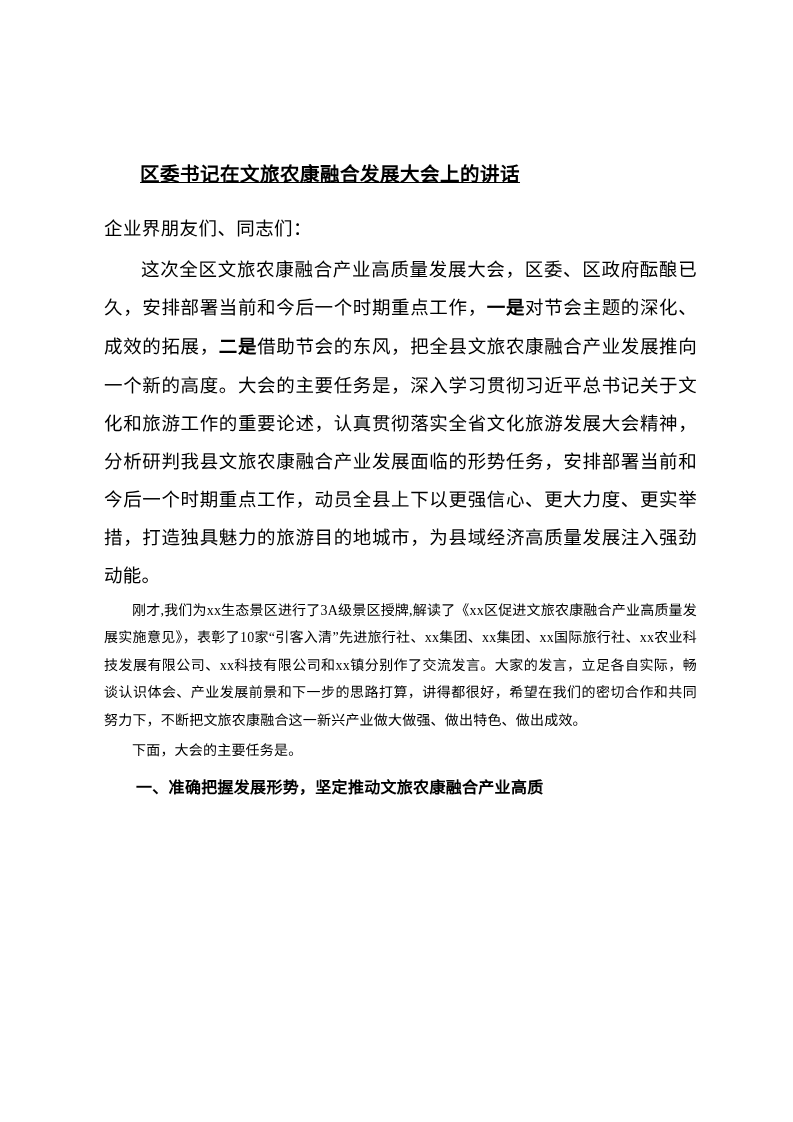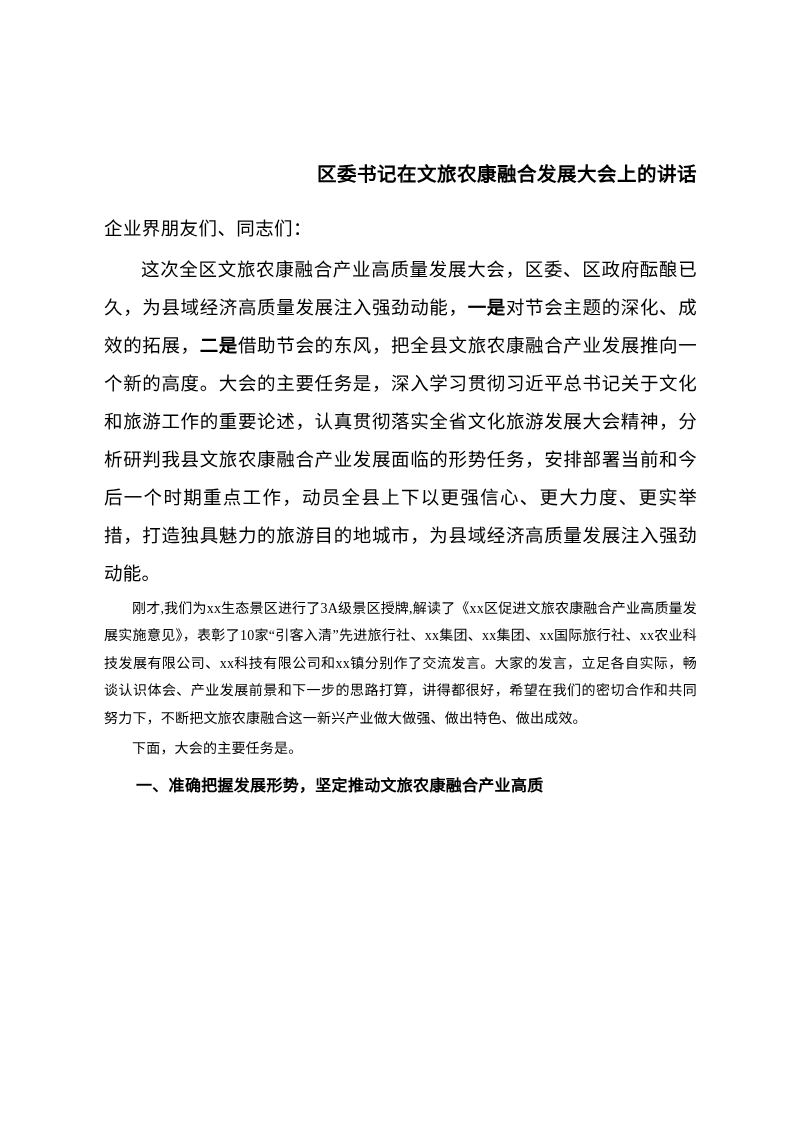--- a/index.html
+++ b/index.html
@@ -21,23 +21,24 @@
     height: 1122px;
     box-sizing: border-box;
     padding: 160px 96px 60px 104px;
     background: #ffffff;
   }
   .doc-title {
     font-family: "DejaVu Sans", "Liberation Sans", sans-serif;
     font-size: 19.5px;
     font-weight: bold;
     letter-spacing: 0.5px;
-    text-align: right;
+    text-align: left;
     margin: 0 0 22px 36px;
     line-height: 1.5;
+    text-decoration: underline;
   }
   .salutation {
     font-family: "DejaVu Sans", "Liberation Sans", sans-serif;
     font-size: 18.5px;
     line-height: 1.95;
     margin: 1px 0 4px 0;
     letter-spacing: 0.4px;
   }
   p.body-para {
     font-family: "DejaVu Sans", "Liberation Sans", sans-serif;
@@ -50,41 +51,42 @@
     letter-spacing: 0.3px;
   }
   p.body-para.serif {
     font-family: "Liberation Serif", "DejaVu Serif", serif;
     font-size: 14px;
     line-height: 1.97;
     letter-spacing: 0.2px;
   }
   .bold {
     font-weight: bold;
+    font-family: Liberation Serif, serif;
   }
   .heading-1 {
     font-family: "DejaVu Sans", "Liberation Sans", sans-serif;
     font-size: 16px;
     font-weight: bold;
     line-height: 2.0;
     margin: 8px 0 0 0;
     text-indent: 2em;
     letter-spacing: 0.3px;
   }
 </style>
 </head>
 <body>
 
 <div class="page">
 
   <h1 class="doc-title">区委书记在文旅农康融合发展大会上的讲话</h1>
 
   <p class="salutation">企业界朋友们、同志们：</p>
 
-  <p class="body-para"><span>这次全区文旅农康融合产业高质量发展大会，区委、区政府酝酿已久，为县域经济高质量发展注入强劲动能，</span><span class="bold">一是</span><span>对节会主题的深化、成效的拓展，</span><span class="bold">二是</span><span>借助节会的东风，把全县文旅农康融合产业发展推向一个新的高度。大会的主要任务是，深入学习贯彻习近平总书记关于文化和旅游工作的重要论述，认真贯彻落实全省文化旅游发展大会精神，分析研判我县文旅农康融合产业发展面临的形势任务，安排部署当前和今后一个时期重点工作，动员全县上下以更强信心、更大力度、更实举措，打造独具魅力的旅游目的地城市，为县域经济高质量发展注入强劲动能。</span></p>
+  <p class="body-para"><span>这次全区文旅农康融合产业高质量发展大会，区委、区政府酝酿已久，安排部署当前和今后一个时期重点工作，</span><span class="bold">一是</span><span>对节会主题的深化、成效的拓展，</span><span class="bold">二是</span><span>借助节会的东风，把全县文旅农康融合产业发展推向一个新的高度。大会的主要任务是，深入学习贯彻习近平总书记关于文化和旅游工作的重要论述，认真贯彻落实全省文化旅游发展大会精神，分析研判我县文旅农康融合产业发展面临的形势任务，安排部署当前和今后一个时期重点工作，动员全县上下以更强信心、更大力度、更实举措，打造独具魅力的旅游目的地城市，为县域经济高质量发展注入强劲动能。</span></p>
 
   <p class="body-para serif">刚才,我们为xx生态景区进行了3A级景区授牌,解读了《xx区促进文旅农康融合产业高质量发展实施意见》，表彰了10家“引客入清”先进旅行社、xx集团、xx集团、xx国际旅行社、xx农业科技发展有限公司、xx科技有限公司和xx镇分别作了交流发言。大家的发言，立足各自实际，畅谈认识体会、产业发展前景和下一步的思路打算，讲得都很好，希望在我们的密切合作和共同努力下，不断把文旅农康融合这一新兴产业做大做强、做出特色、做出成效。</p>
 
   <p class="body-para serif">下面，大会的主要任务是。</p>
 
   <p class="heading-1">一、准确把握发展形势，坚定推动文旅农康融合产业高质</p>
 
 </div>
 
 </body></html>

